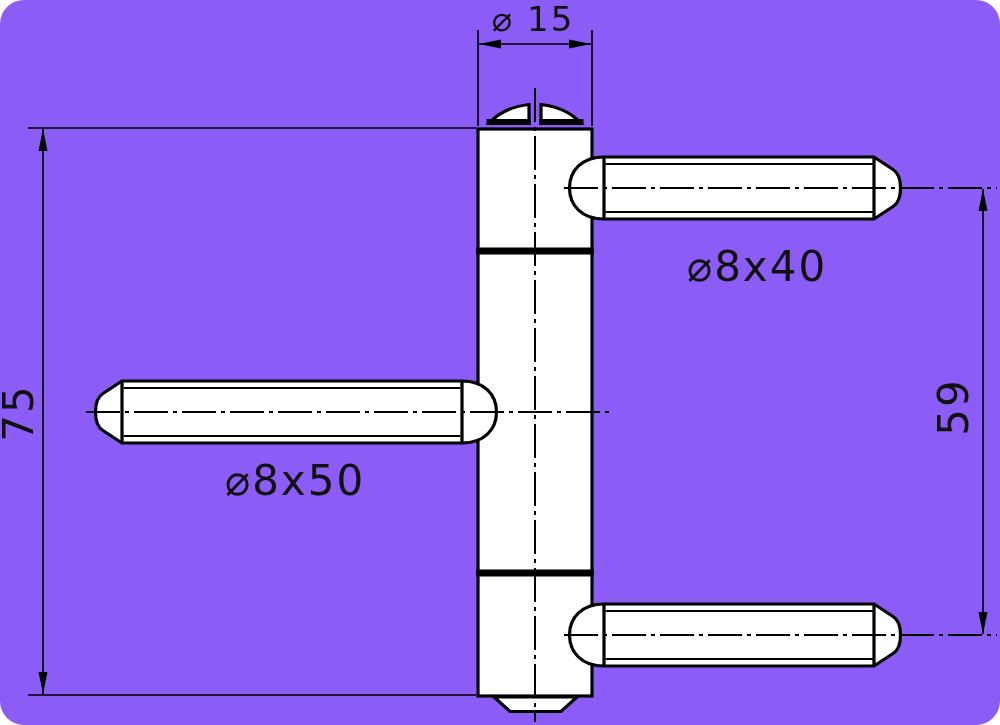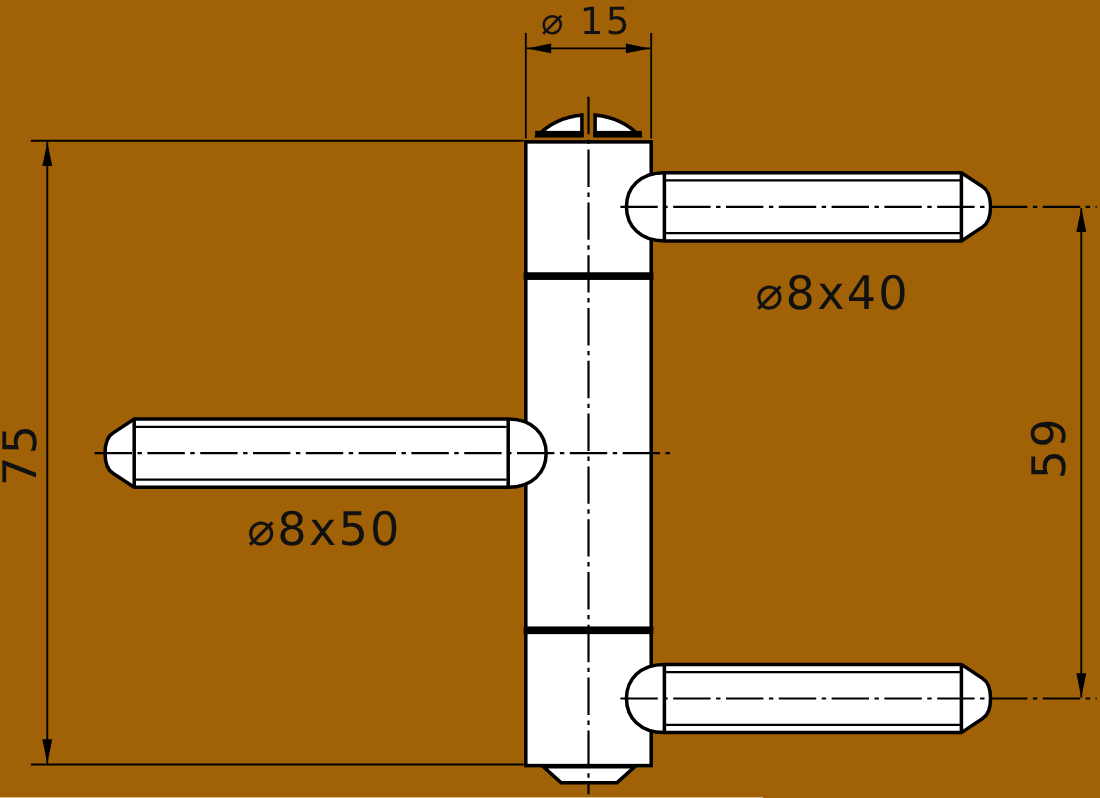--- a/index.html
+++ b/index.html
@@ -4,22 +4,23 @@
 <style>
   html, body {
     margin: 0;
     padding: 0;
     background: #ffffff;
   }
   .stage {
     width: 1000px;
     height: 725px;
     position: relative;
-    background: #a16207;
+    background: #8b5cf6;
     font-family: "DejaVu Sans", "Liberation Sans", sans-serif;
+    border-radius: 24px;
   }
   svg { display: block; }
   .outline   { fill: #ffffff; stroke: #000000; stroke-width: 3.2; stroke-linejoin: miter; }
   .outline-thin { fill: none; stroke: #000000; stroke-width: 3.2; }
   .inner-line { fill: none; stroke: #000000; stroke-width: 2; }
   .solid-band { fill: #000000; stroke: none; }
   .centerline { fill: none; stroke: #000000; stroke-width: 2;
                 stroke-dasharray: 34 5 4 5; stroke-linecap: butt; }
   .dim-line  { fill: none; stroke: #000000; stroke-width: 1.7; }
   .dim-arrow { fill: #000000; stroke: none; }

